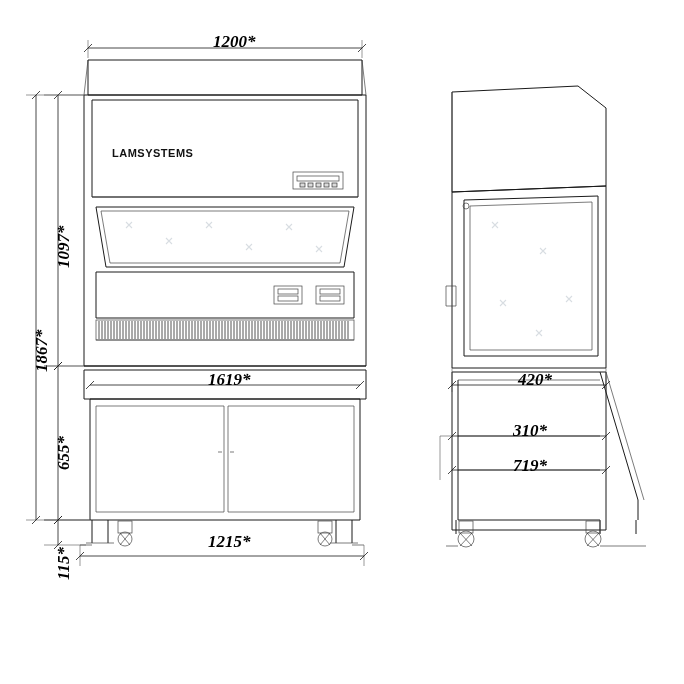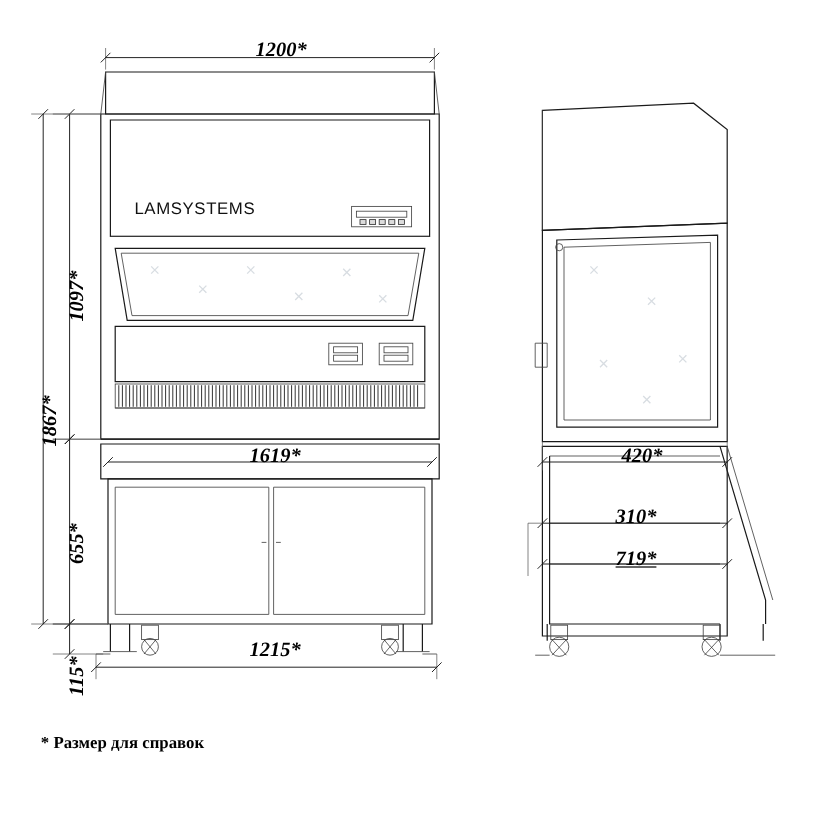--- a/index.html
+++ b/index.html
@@ -214,37 +214,36 @@
     <path class="ln-ext" d="M452 436 L440 436"></path>
     <path class="ln-dim" d="M452 436 L606 436"></path>
     <path class="tick" d="M448 440 L456 432 M602 440 L610 432"></path>
 
     <path class="ln-dim" d="M452 470 L606 470"></path>
     <path class="tick" d="M448 474 L456 466 M602 474 L610 466"></path>
 
     <path class="ln-ext" d="M440 436 L440 480"></path>
   </svg>
 
-  <div class="brand" style="left:112px; top:165px; font-size:14px; font-weight:normal; letter-spacing:0.5px;">LAMSYSTEMS</div>
+  <div class="brand" style="left:112px; top:147px; font-size:11px; font-weight:bold; letter-spacing:0.5px;">LAMSYSTEMS</div>
 
   <div class="dim-label" style="left:213px; top:32px;">1200*</div>
 
   <div class="dim-label vert" style="left:54px; top:268px;">1097*</div>
 
   <div class="dim-label vert" style="left:32px; top:372px;">1867*</div>
 
   <div class="dim-label vert" style="left:54px; top:470px;">655*</div>
 
   <div class="dim-label vert" style="left:54px; top:580px;">115*</div>
 
   <div class="dim-label" style="left:208px; top:370px;">1619*</div>
 
   <div class="dim-label" style="left:208px; top:532px;">1215*</div>
 
   <div class="dim-label" style="left:518px; top:370px;">420*</div>
 
   <div class="dim-label" style="left:513px; top:421px;">310*</div>
 
-  <div class="dim-label" style="left:513px; top:456px;text-decoration:underline;">719*</div>
-
-  <div class="footnote">* Размер для справок</div>
+  <div class="dim-label" style="left:513px; top:456px;">719*</div>
+
 
 </div>
 
 </body></html>

